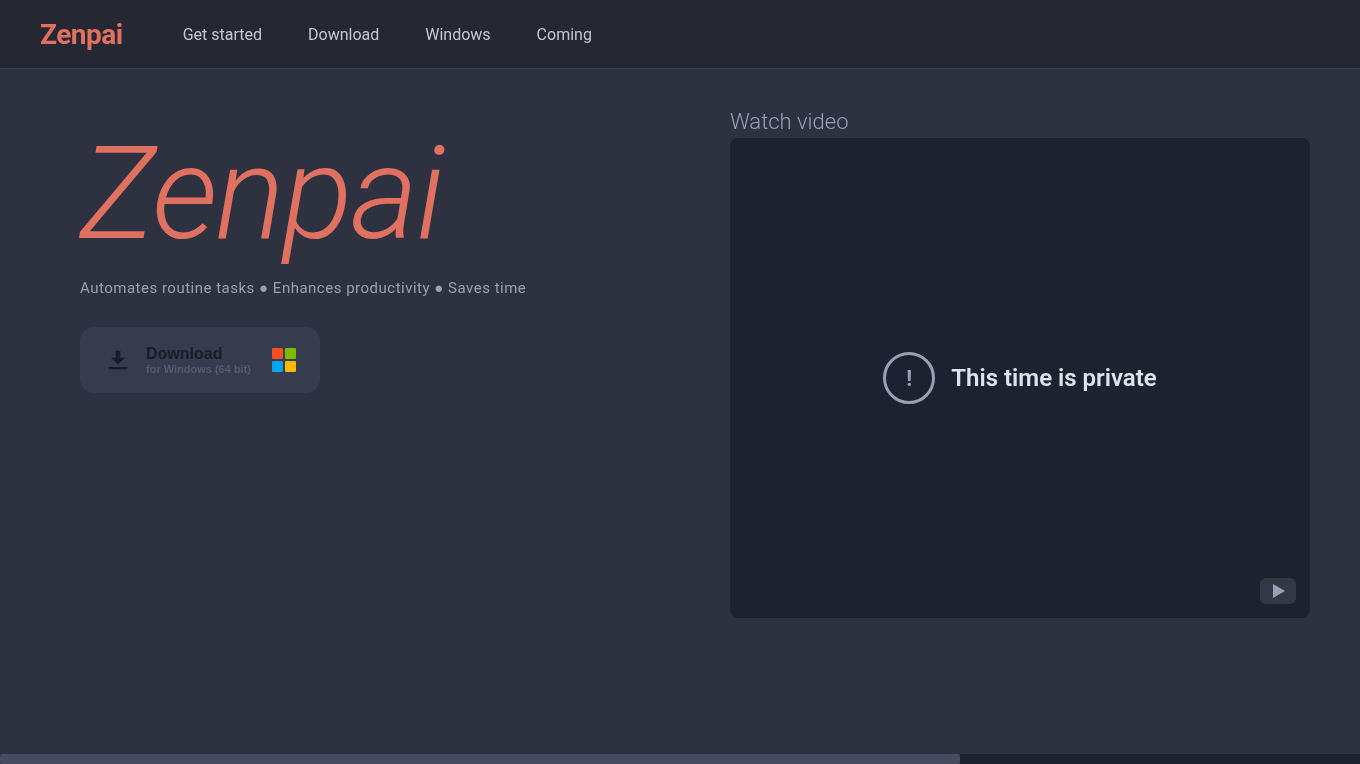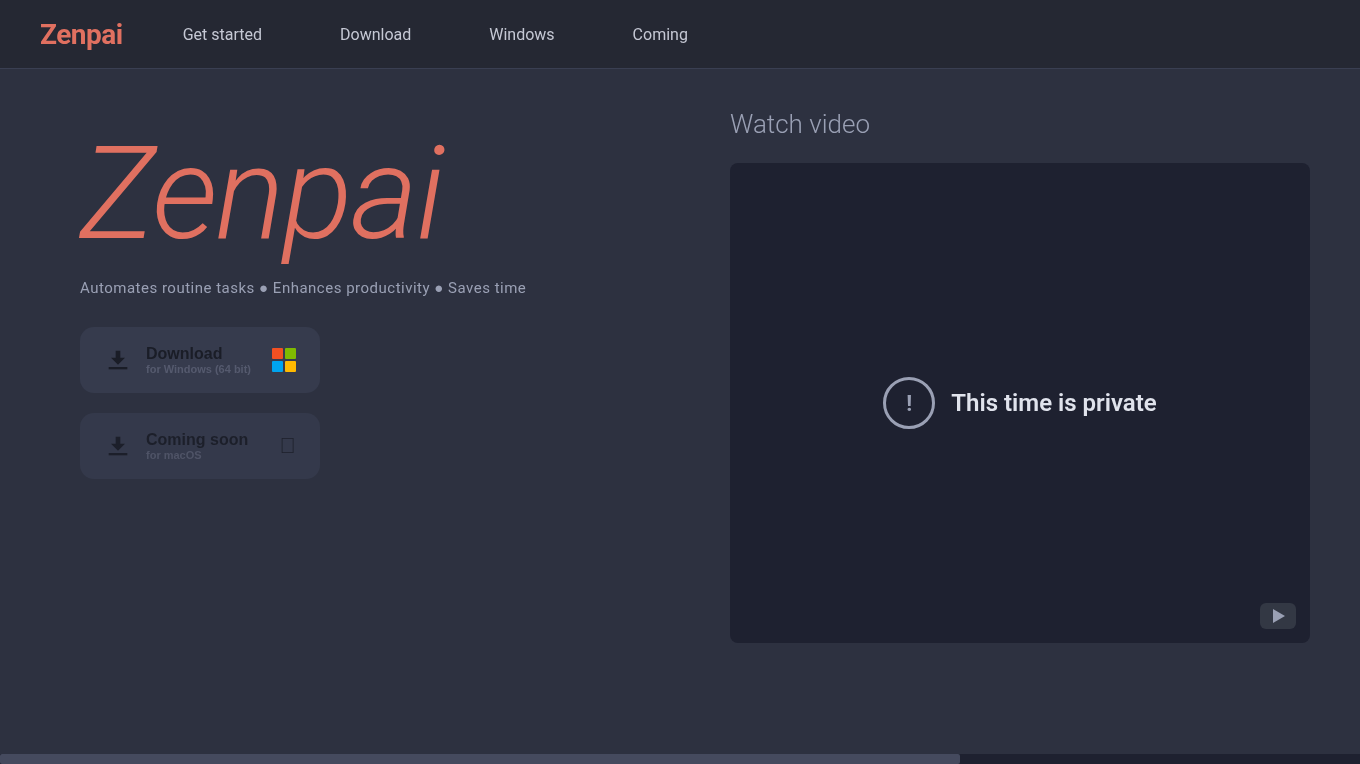--- a/index.html
+++ b/index.html
@@ -30,21 +30,21 @@
     .nav-logo {
       font-size: 28px;
       font-weight: 700;
       color: #e07060;
       margin-right: 60px;
       letter-spacing: -0.5px;
     }
 
     .nav-links {
       display: flex;
-      gap: 78px;
+      gap: 46px;
       list-style: none;
     }
 
     .nav-links li a {
       text-decoration: none;
       color: #c5c8d4;
       font-size: 16px;
       font-weight: 400;
       transition: color 0.2s;
     }
@@ -164,23 +164,23 @@
 
     
     .right-section {
       flex: 1;
       padding: 40px 50px;
       display: flex;
       flex-direction: column;
     }
 
     .watch-label {
-      font-size: 26px;
+      font-size: 22px;
       color: #9aa0b4;
-      margin-bottom: 24px;
+      margin-bottom: 4px;
       font-weight: 300;
     }
 
     .video-container {
       flex: 1;
       background-color: #1e2130;
       border-radius: 8px;
       display: flex;
       flex-direction: column;
       align-items: center;
@@ -304,33 +304,20 @@
           </div>
         </div>
         <div class="windows-icon">
           <span class="w1"></span>
           <span class="w2"></span>
           <span class="w3"></span>
           <span class="w4"></span>
         </div>
       </button>
 
-      <button class="download-btn disabled">
-        <div class="btn-left">
-          <svg class="download-arrow-icon" viewBox="0 0 24 24" fill="currentColor" xmlns="http://www.w3.org/2000/svg">
-            <path d="M12 16l-6-6h4V4h4v6h4l-6 6z"></path>
-            <path d="M4 18h16v2H4z"></path>
-          </svg>
-          <div class="btn-text">
-            <span class="btn-label">Coming soon</span>
-            <span class="btn-sublabel">for macOS</span>
-          </div>
-        </div>
-        <span class="apple-icon"></span>
-      </button>
 
     </div>
   </div>
 
   <div class="right-section">
     <div class="watch-label">Watch video</div>
 
     <div class="video-container">
       <div class="video-private-msg">
         <div class="private-icon-row">

